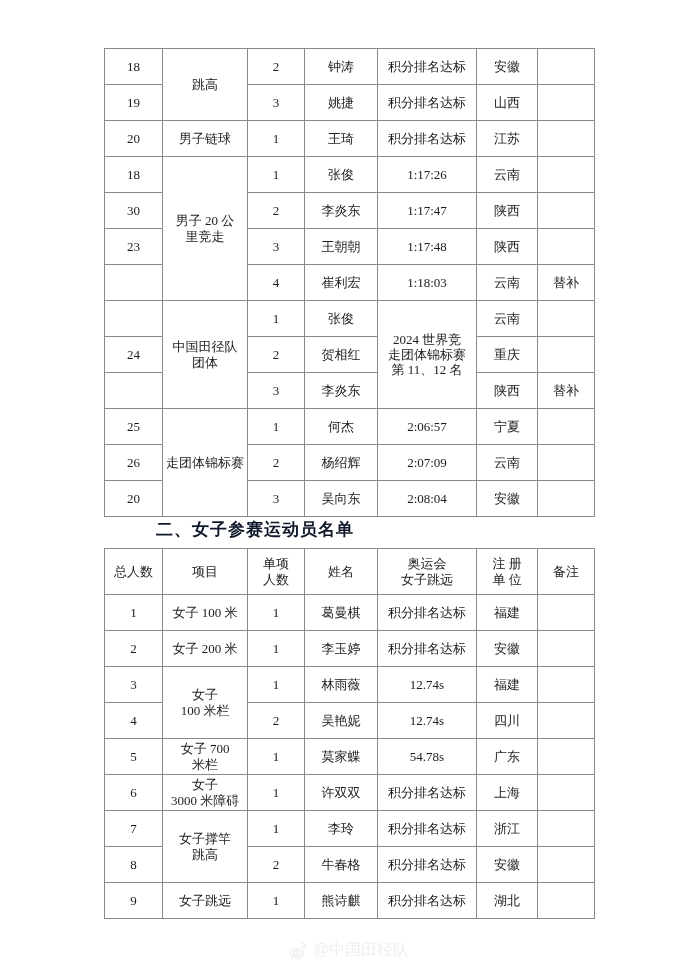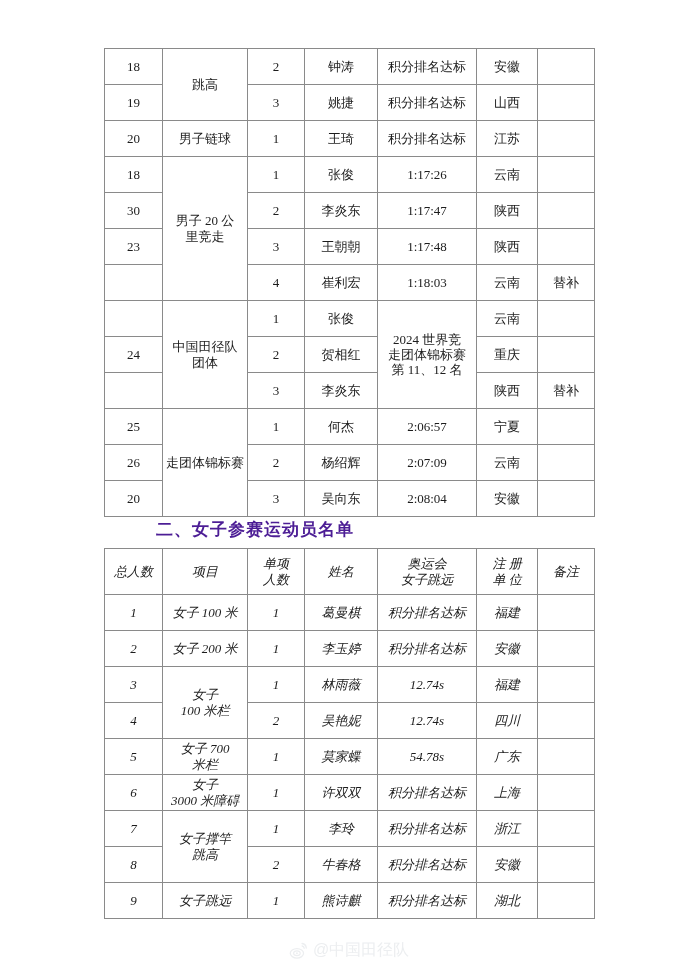--- a/index.html
+++ b/index.html
@@ -44,39 +44,39 @@
   
   col.c-total { width: 58px; }
   col.c-event { width: 85px; }
   col.c-count { width: 57px; }
   col.c-name  { width: 73px; }
   col.c-mark  { width: 99px; }
   col.c-unit  { width: 61px; }
   col.c-note  { width: 57px; }
 
   #table-men  { top: 48px; }
-  #table-women{ top: 548px; font-style: italic; }
+  #table-women{ top: 548px; }
 
   #table-men td { height: 35px; }
   #table-women td { height: 35px; }
   #table-women thead th { height: 45px; }
 
   .twoline {
     white-space: pre-line;
   }
 
   .section-heading {
     position: absolute;
     left: 152px;
     top: 518px;
     font-size: 17px;
     font-weight: bold;
     letter-spacing: 1px;
     font-family: "Liberation Serif", "DejaVu Serif", serif;
-    color: #4c1d95;
+    color: #0f172a;
     white-space: nowrap;
   }
 
   .watermark {
     position: absolute;
     left: 0;
     right: 0;
     top: 940px;
     display: flex;
     align-items: center;

